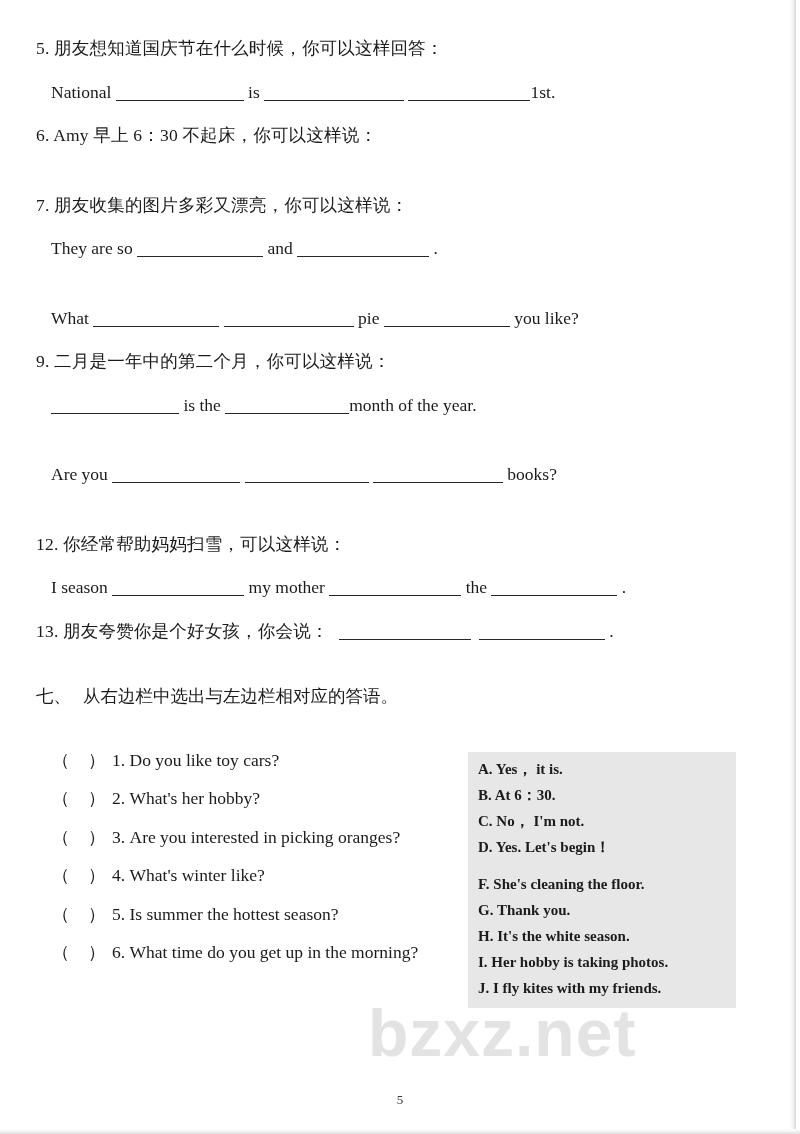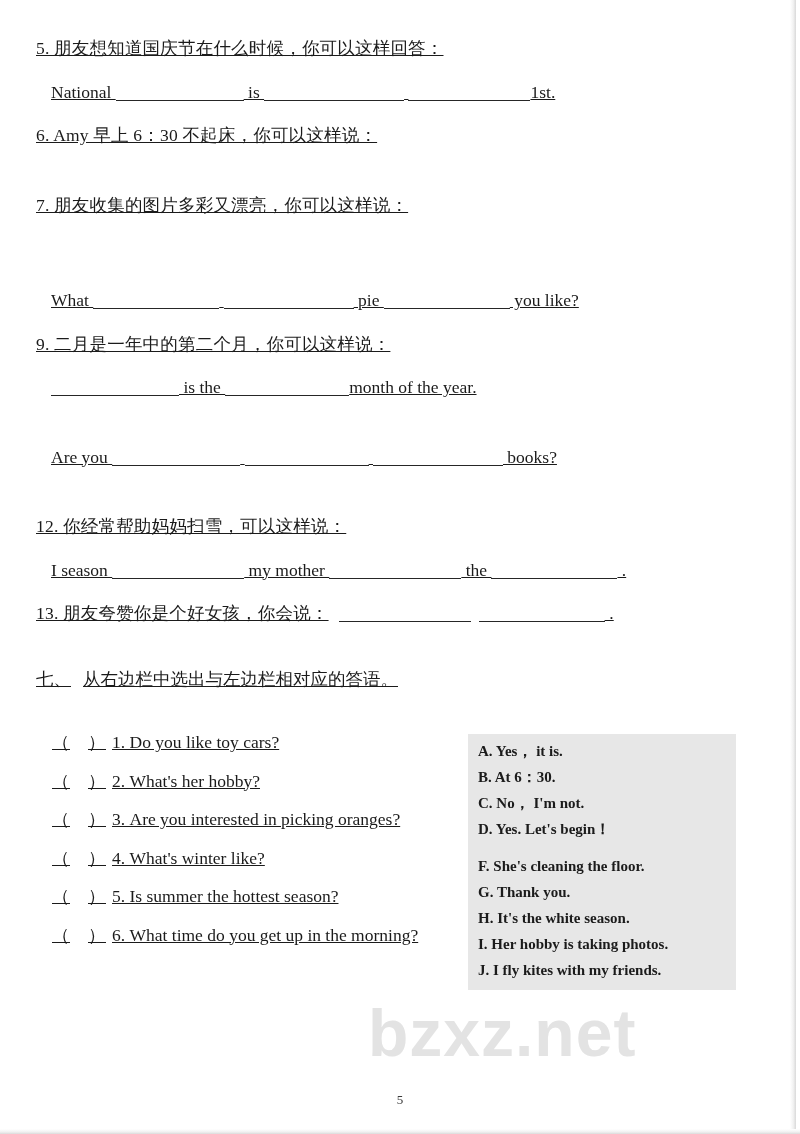--- a/index.html
+++ b/index.html
@@ -35,21 +35,20 @@
     width: 800px;
     height: 5px;
     background: linear-gradient(to bottom, #ffffff 0%, #f0f0f0 60%, #dadada 100%);
     pointer-events: none;
   }
 
   .content {
     position: relative;
     z-index: 3;
     padding: 0 22px 0 36px;
-    text-decoration: underline;
   }
 
   
   .item {
     margin: 0;
   }
   .prompt {
     font-size: 17.5px;
     line-height: 1;
     letter-spacing: 0.2px;
@@ -166,20 +165,21 @@
         </div>
         <div class="gap-item"></div>
         <div class="item">
           <div class="prompt">6. Amy 早上 6：30 不起床，你可以这样说：</div>
           <div class="gap-prompt"></div>
         </div>
         <div class="gap-item"></div>
         <div class="item">
           <div class="prompt">7. 朋友收集的图片多彩又漂亮，你可以这样说：</div>
           <div class="gap-prompt"></div>
+          <div class="answer-row"><span>They are so </span><span class="blank" style="width: 126px;"></span><span> and </span><span class="blank" style="width: 132px;"></span><span> .</span></div>
         </div>
         <div class="gap-item"></div>
         <div class="item">
           <div class="gap-prompt"></div>
           <div class="answer-row"><span>What </span><span class="blank" style="width: 126px;"></span><span> </span><span class="blank" style="width: 130px;"></span><span> pie </span><span class="blank" style="width: 126px;"></span><span> you like?</span></div>
         </div>
         <div class="gap-item"></div>
         <div class="item">
           <div class="prompt">9. 二月是一年中的第二个月，你可以这样说：</div>
           <div class="gap-prompt"></div>

